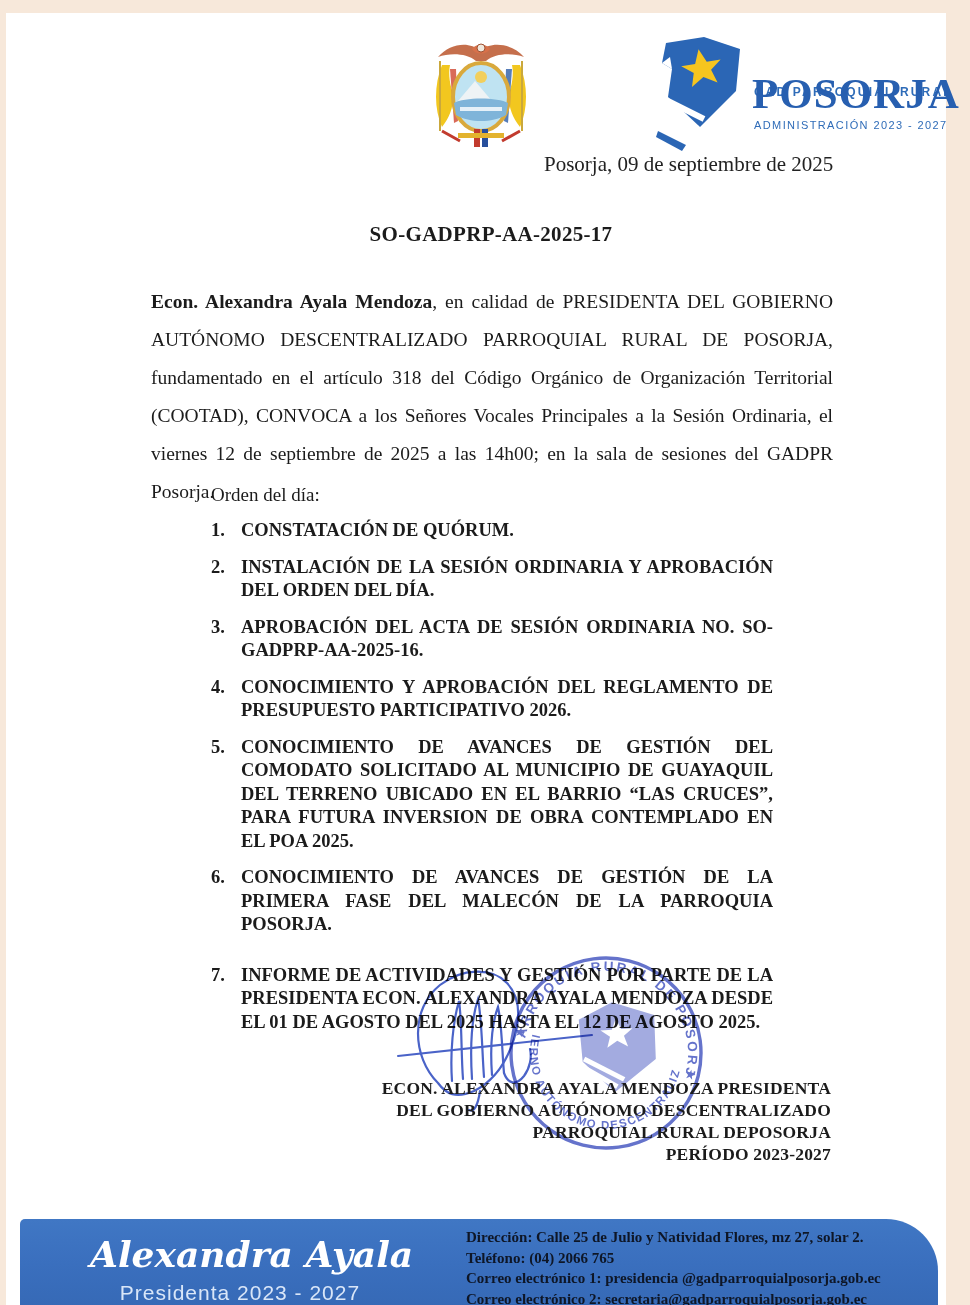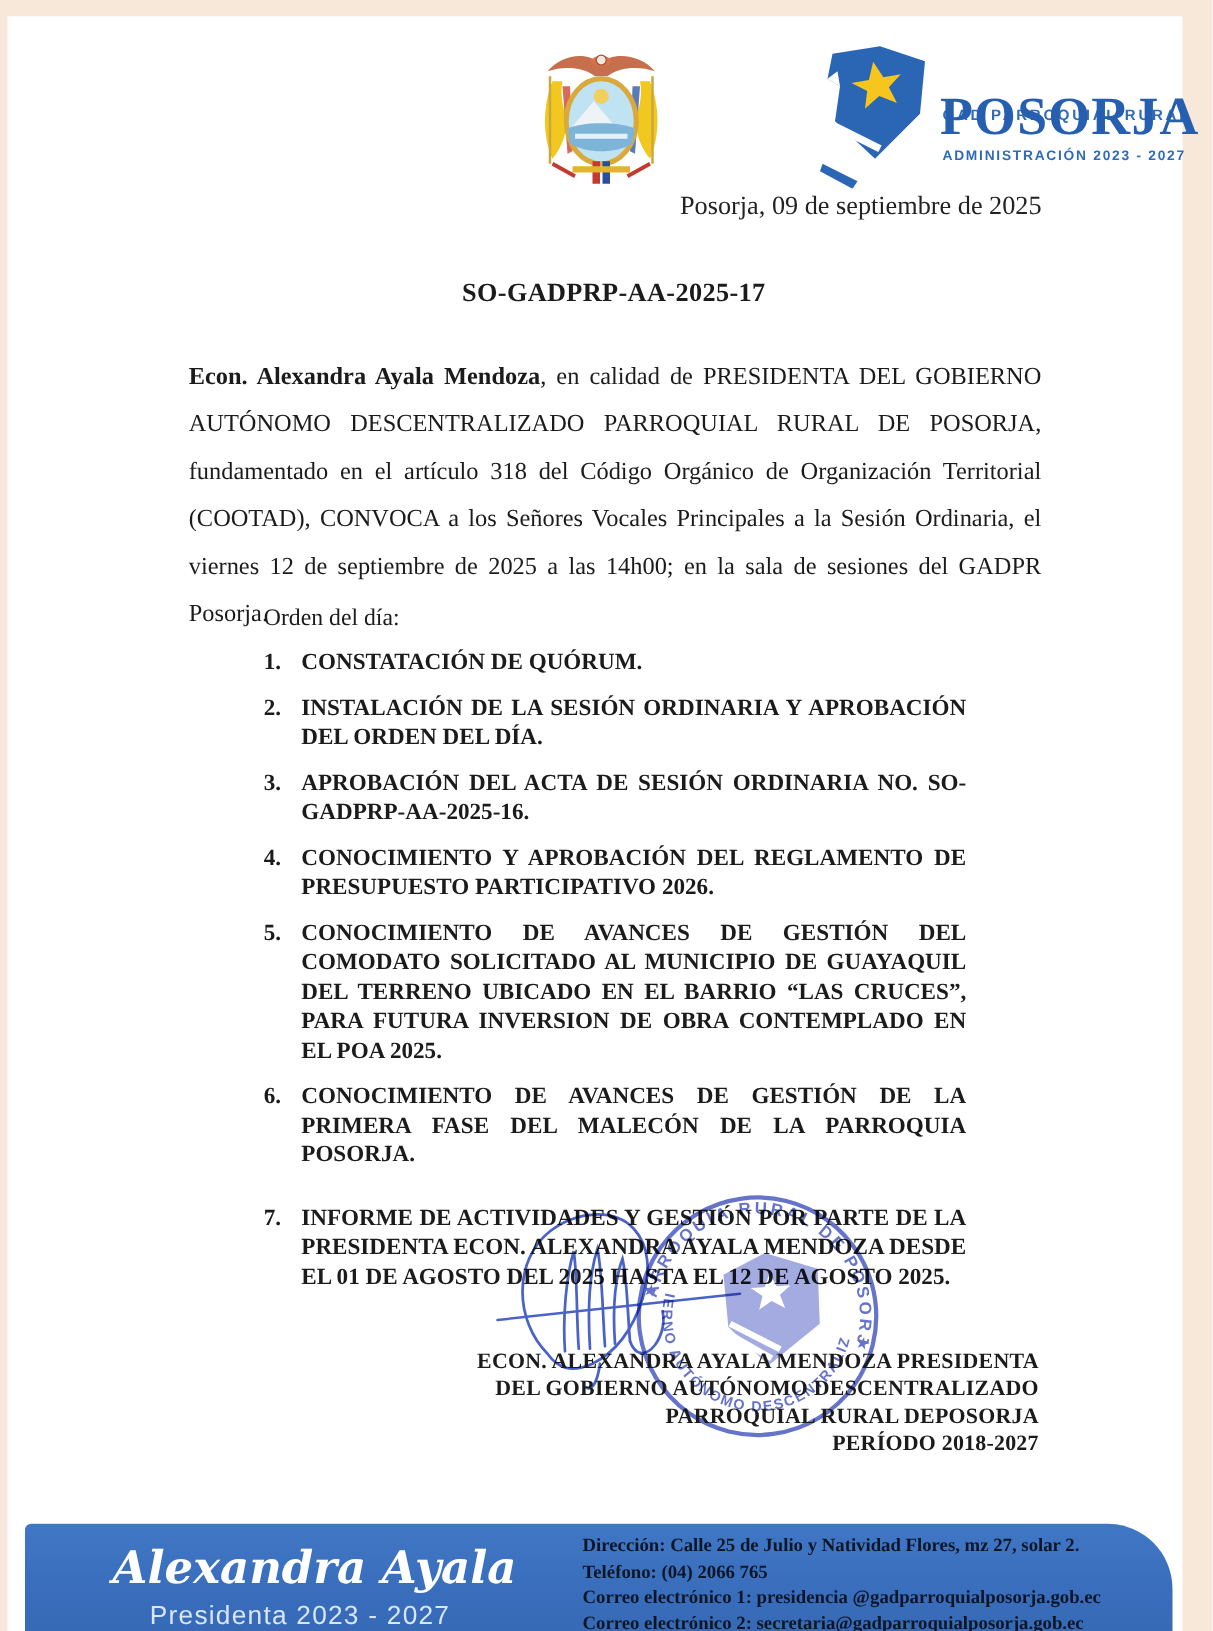--- a/index.html
+++ b/index.html
@@ -22,21 +22,21 @@
     font-family:"Liberation Sans",sans-serif;font-weight:bold;
     font-size:12px;letter-spacing:2.2px;color:#2f6cb8;white-space:nowrap;margin-top:28px;
   }
   .brand-name{
     position:absolute;left:100px;top:34px;width:175px;
     font-family:"Liberation Serif",serif;font-weight:bold;
     font-size:43px;letter-spacing:1px;color:#275fb0;white-space:nowrap;
   }
   .brand-admin{
     position:absolute;left:102px;top:84px;width:170px;
-    font-family:"Liberation Sans",sans-serif;font-weight:bold;
+    font-family:"Liberation Sans",sans-serif;font-weight:normal;
     font-size:11px;letter-spacing:1.4px;color:#2f6cb8;white-space:nowrap;
   }
   
   .date-line{position:absolute;left:538px;top:139px;font-size:21px;color:#222;}
   .title-block{position:absolute;left:145px;top:209px;width:680px;text-align:center;
     font-weight:bold;font-size:21px;line-height:25px;letter-spacing:.3px;}
   .intro{
     position:absolute;left:145px;top:270px;width:682px;
     font-size:19.5px;line-height:38px;text-align:justify;
   }
@@ -201,21 +201,21 @@
           <line x1="20" y1="70" x2="52" y2="84"></line>
         </g>
       </g>
     </g>
   </svg>
 
   <div class="sig-block">
     <div>ECON. ALEXANDRA AYALA MENDOZA PRESIDENTA</div>
     <div>DEL GOBIERNO AUTÓNOMO DESCENTRALIZADO</div>
     <div>PARROQUIAL RURAL DEPOSORJA</div>
-    <div>PERÍODO 2018-2027</div>
+    <div>PERÍODO 2023-2027</div>
   </div>
 
   <div class="footer-band">
     <div class="footer-name">Alexandra Ayala</div>
     <div class="footer-role">Presidenta 2023 - 2027</div>
 
     <div class="footer-contact">
       <div><span class="lbl">Dirección</span><span>: Calle 25 de Julio y Natividad Flores, mz 27, solar 2.</span></div>
       <div><span class="lbl">Teléfono</span><span>: (04) 2066 765</span></div>
       <div><span class="lbl">Correo electrónico 1</span><span>: presidencia @gadparroquialposorja.gob.ec</span></div>

